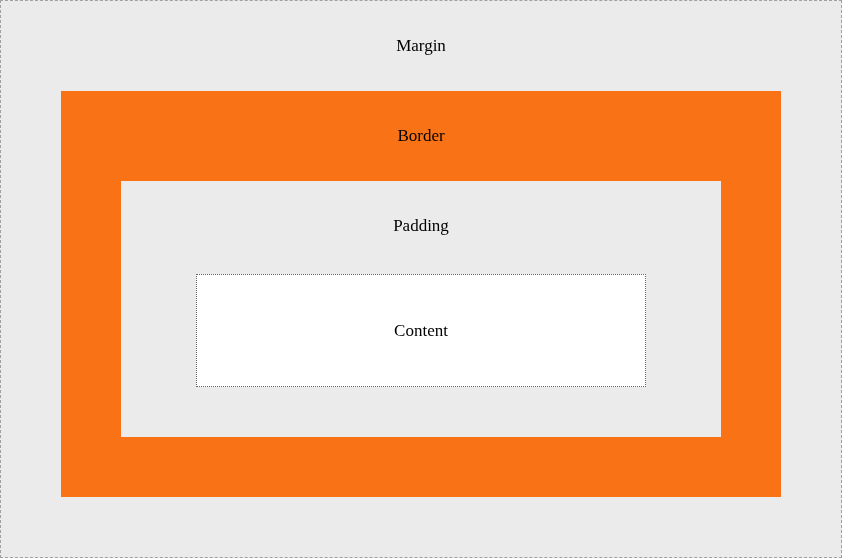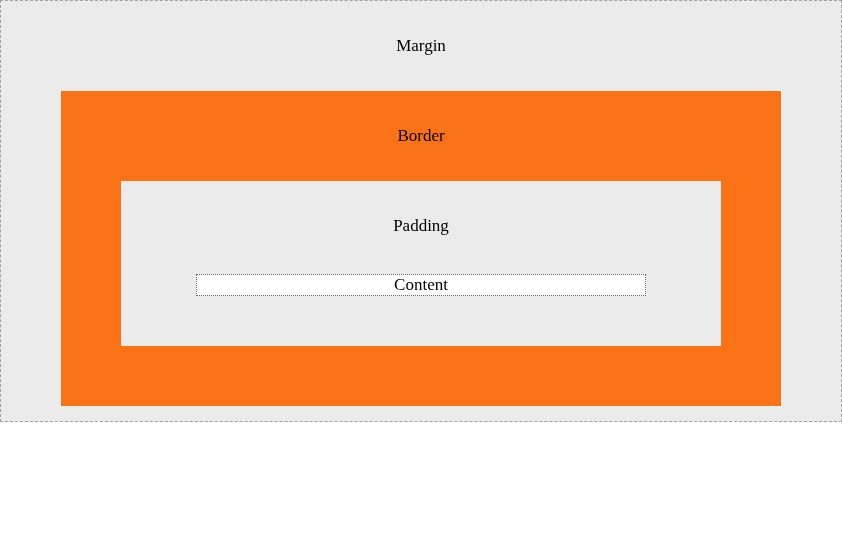--- a/index.html
+++ b/index.html
@@ -7,21 +7,21 @@
       margin: 0;
       padding: 0;
     }
     body {
       font-family: Georgia, 'Times New Roman', serif;
       font-size: 17px;
       color: #000;
     }
     .margin-box {
       width: 842px;
-      height: 422px;
+      height: 558px;
       background: #ebebeb;
       border: 1px dashed #a0a0a0;
       text-align: center;
       display: flex;
       flex-direction: column;
     }
     .border-box {
       margin: 0 60px 60px 60px;
       flex: 1;
       background: #f97316;

